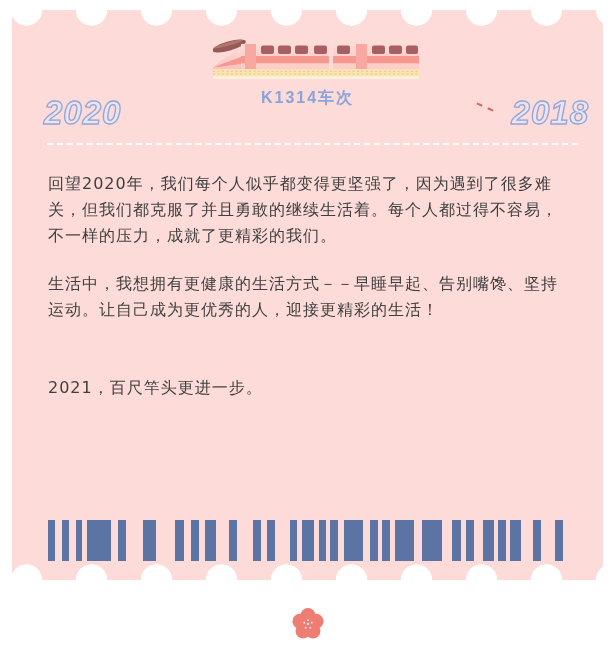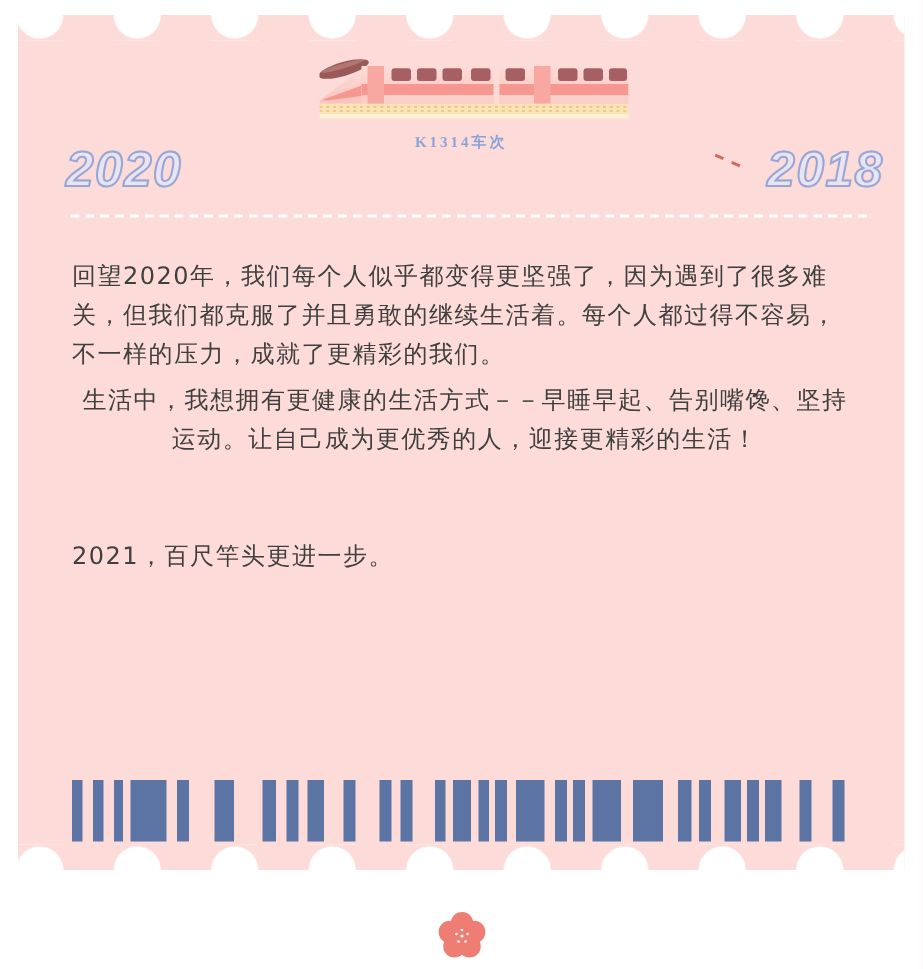--- a/index.html
+++ b/index.html
@@ -29,22 +29,22 @@
     background-image: radial-gradient(circle 16px at 50% 0px, #ffffff 96%, rgba(255,255,255,0) 100%);
   }
   .scallop-bottom {
     bottom: 0;
     background-image: radial-gradient(circle 16px at 50% 17px, #ffffff 96%, rgba(255,255,255,0) 100%);
   }
   .train { position: absolute; left: 201px; top: 26px; width: 206px; height: 44px; }
   .train-label {
     position: absolute; left: 0; top: 78px; width: 100%;
     text-align: center;
-    font-family: Liberation Serif, serif;
-    font-weight: bold; font-size: 10px;
+    font-family: Liberation Sans, sans-serif;
+    font-weight: bold; font-size: 16px;
     letter-spacing: 2px;
     color: #8ba3d8;
   }
   .year {
     position: absolute; top: 86px;
     font-family: Liberation Sans, sans-serif;
     font-style: italic; font-weight: bold;
     font-size: 33px; line-height: 34px;
     color: #e9e5f0;
     -webkit-text-stroke: 1.3px #97a6d6;
@@ -72,21 +72,21 @@
     font-weight: bold; font-size: 15px;
     letter-spacing: 4px; color: #383838;
   }
   .para {
     font-size: 16px; line-height: 26px;
     letter-spacing: 1px; color: #3f3f3f;
     text-align: left;
   }
   .p1 { margin-top: 5px; }
   .p2 { margin-top: 26px; }
-  .p3 { margin-top: 5px; text-align: center; }
+  .p3 { margin-top: 22px; }
   .p4 { margin-top: 52px; }
   .barcode {
     position: absolute; left: 36px; top: 510px;
     height: 41px; display: flex; align-items: stretch;
   }
   .barcode .bar { height: 41px; background: #5b74a3; flex: 0 0 auto; }
   .flower { position: absolute; left: 292px; top: 608px; width: 32px; height: 32px; }
 </style>
 </head>
 <body>

